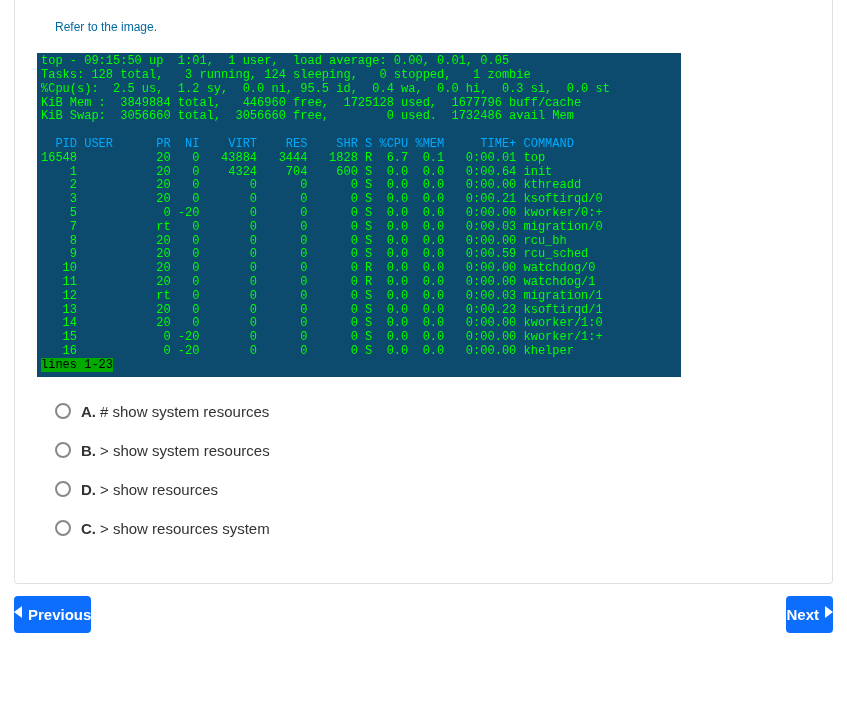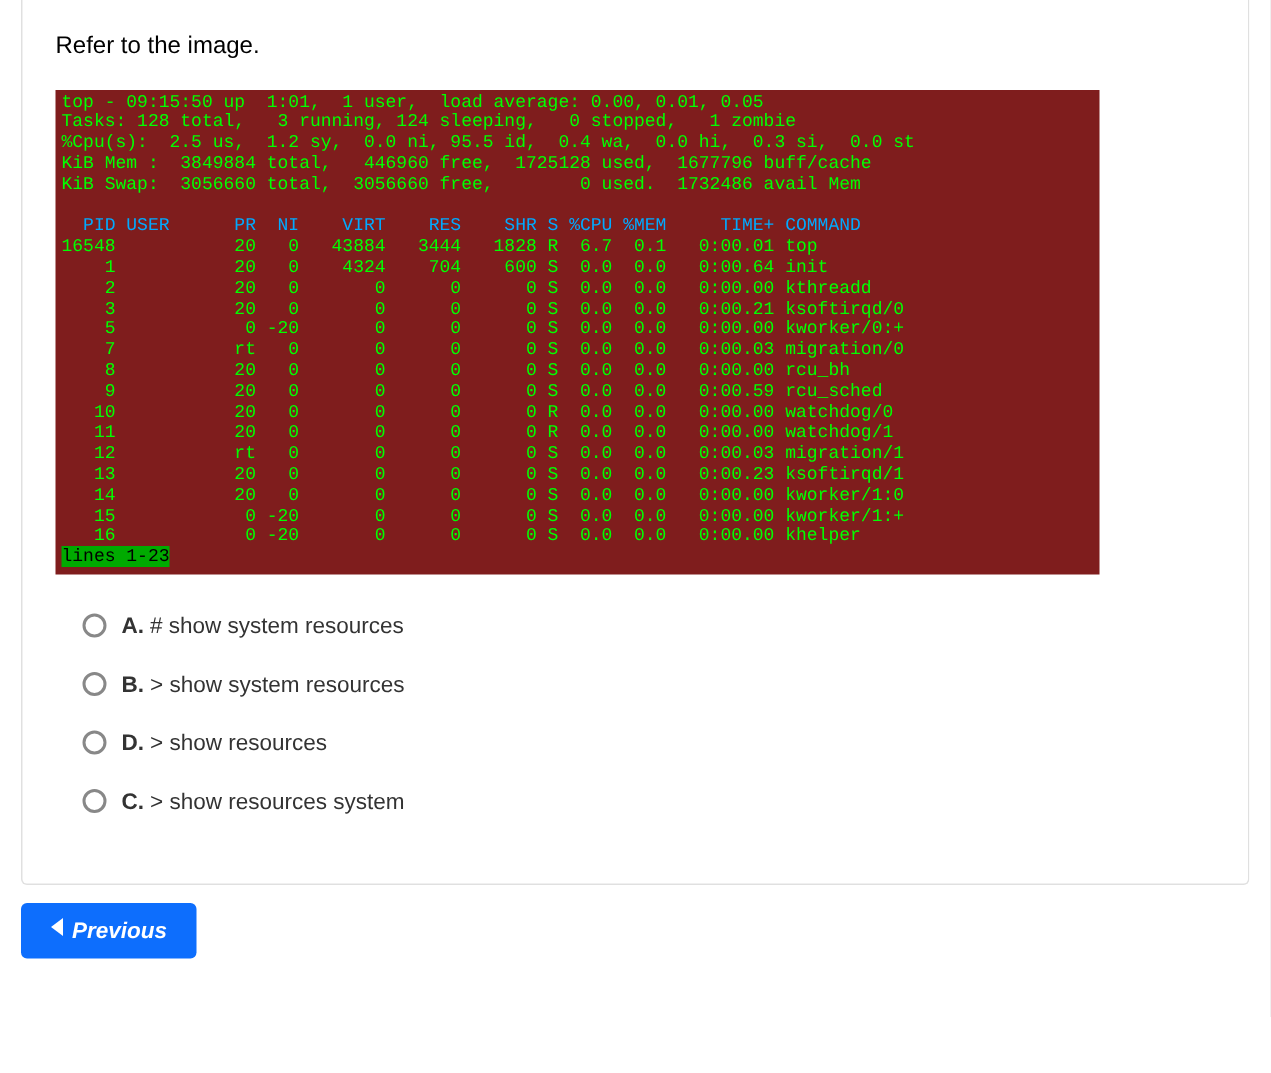--- a/index.html
+++ b/index.html
@@ -12,35 +12,36 @@
     padding: 0;
   }
   .question-card {
     margin: 0 14px 0 14px;
     border: 1px solid #e0e0e0;
     border-top: none;
     border-radius: 0 0 4px 4px;
     padding: 18px 22px 24px 22px;
   }
   .question-text {
-    font-size: 16px;
-    color: #000000;
+    font-size: 12px;
+    color: #0369a1;
     line-height: 1.6;
     margin-bottom: 16px;
+    margin-left: 18px;
   }
   .terminal {
-    background: #7f1d1d;
+    background: #0c4a6e;
     color: #00ff00;
     font-family: "Courier New", monospace;
     font-size: 12px;
     line-height: 1.15;
     padding: 2px 4px 4px 4px;
     white-space: pre;
     overflow: hidden;
-    width: 696px;
+    width: 644px;
     margin-bottom: 26px;
   }
   .terminal .hdr { color: #00ff00; }
   .terminal .cols { color: #00aaff; }
   .terminal .status-hl {
     background: #00aa00;
     color: #000;
   }
   .options {
     margin-left: 18px;
@@ -65,28 +66,27 @@
   .nav-bar {
     display: flex;
     justify-content: space-between;
     margin: 12px 14px 0 14px;
   }
   .nav-btn {
     background: #0d6efd;
     color: #fff;
     border: none;
     border-radius: 4px;
-    padding: 10px 20px;
+    padding: 10px 0;
     font-size: 15px;
     font-weight: 700;
     cursor: pointer;
     display: flex;
     align-items: flex-start;
     gap: 6px;
-    font-style: italic;
   }
   .tri-left {
     width: 0; height: 0;
     border-top: 6px solid transparent;
     border-bottom: 6px solid transparent;
     border-right: 8px solid #fff;
   }
   .tri-right {
     width: 0; height: 0;
     border-top: 6px solid transparent;
@@ -143,13 +143,17 @@
       <span class="option-label"><b>C.</b><span>&gt; show resources system</span></span>
     </div>
   </div>
 </div>
 
 <div class="nav-bar">
   <button class="nav-btn">
     <span class="tri-left"></span>
     <span>Previous</span>
   </button>
+  <button class="nav-btn">
+    <span>Next</span>
+    <span class="tri-right"></span>
+  </button>
 </div>
 
 </body></html>

